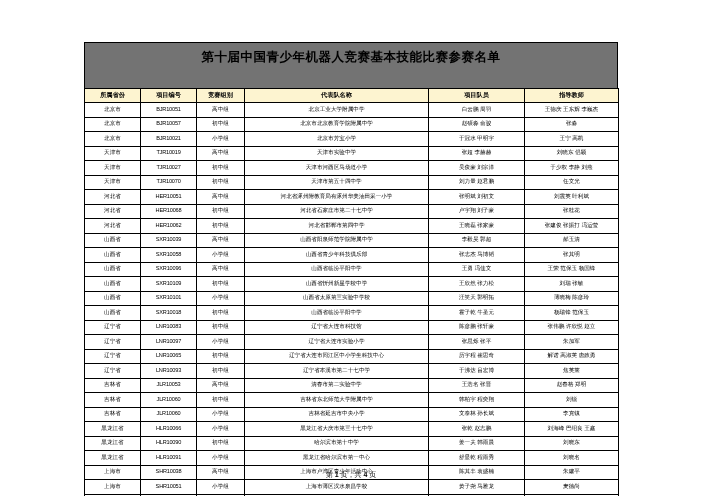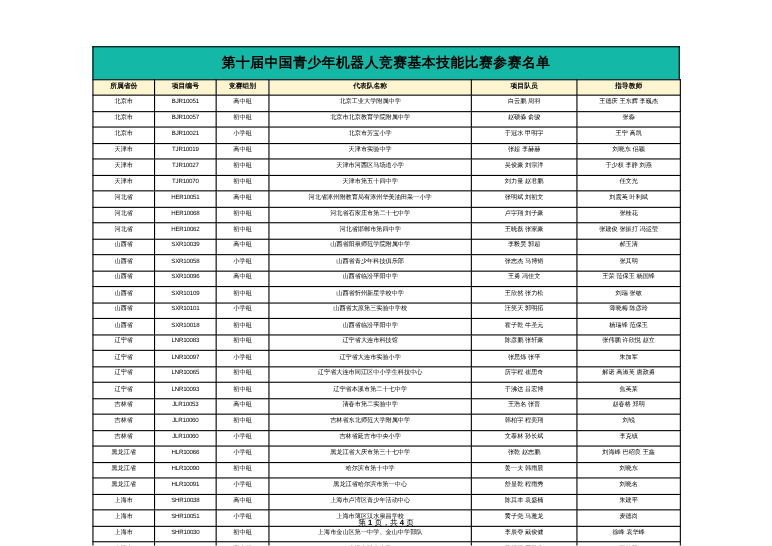--- a/index.html
+++ b/index.html
@@ -24,25 +24,25 @@
   .doc {
     position: absolute;
     left: 84px;
     top: 42px;
     width: 534px;
   }
   .title-bar {
     border: 1px solid #000;
     border-bottom: none;
     text-align: center;
-    padding: 6px 0 6px 0;
+    padding: 6px 0 22px 0;
     font-size: 12.5px;
     font-weight: bold;
     letter-spacing: 0.5px;
-    background: #14b8a6;
+    background: #737373;
   }
   table.grid {
     border-collapse: collapse;
     width: 534px;
     table-layout: fixed;
   }
   table.grid th, table.grid td {
     border: 1px solid #000000;
     font-size: 5.6px;
     line-height: 1.05;

